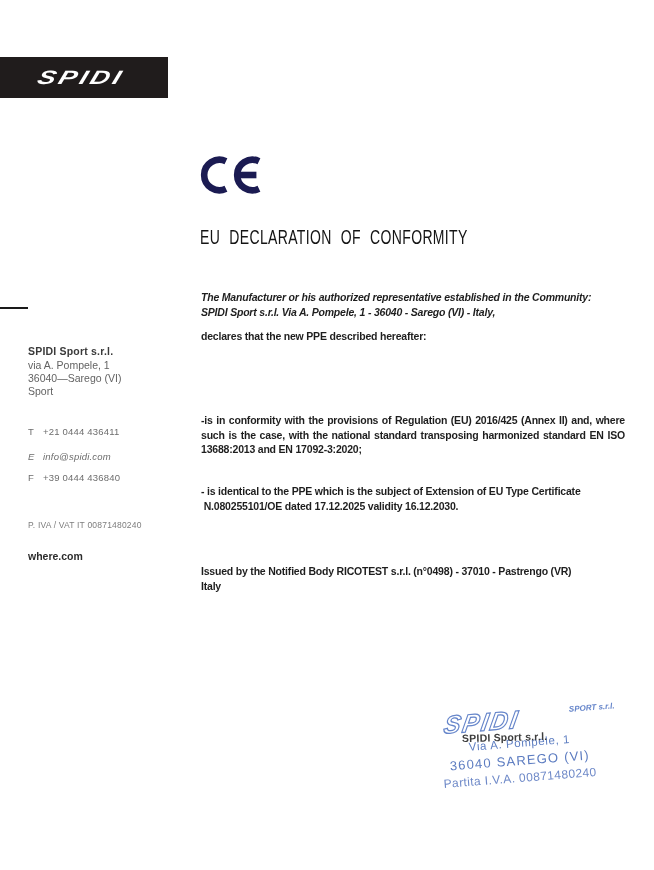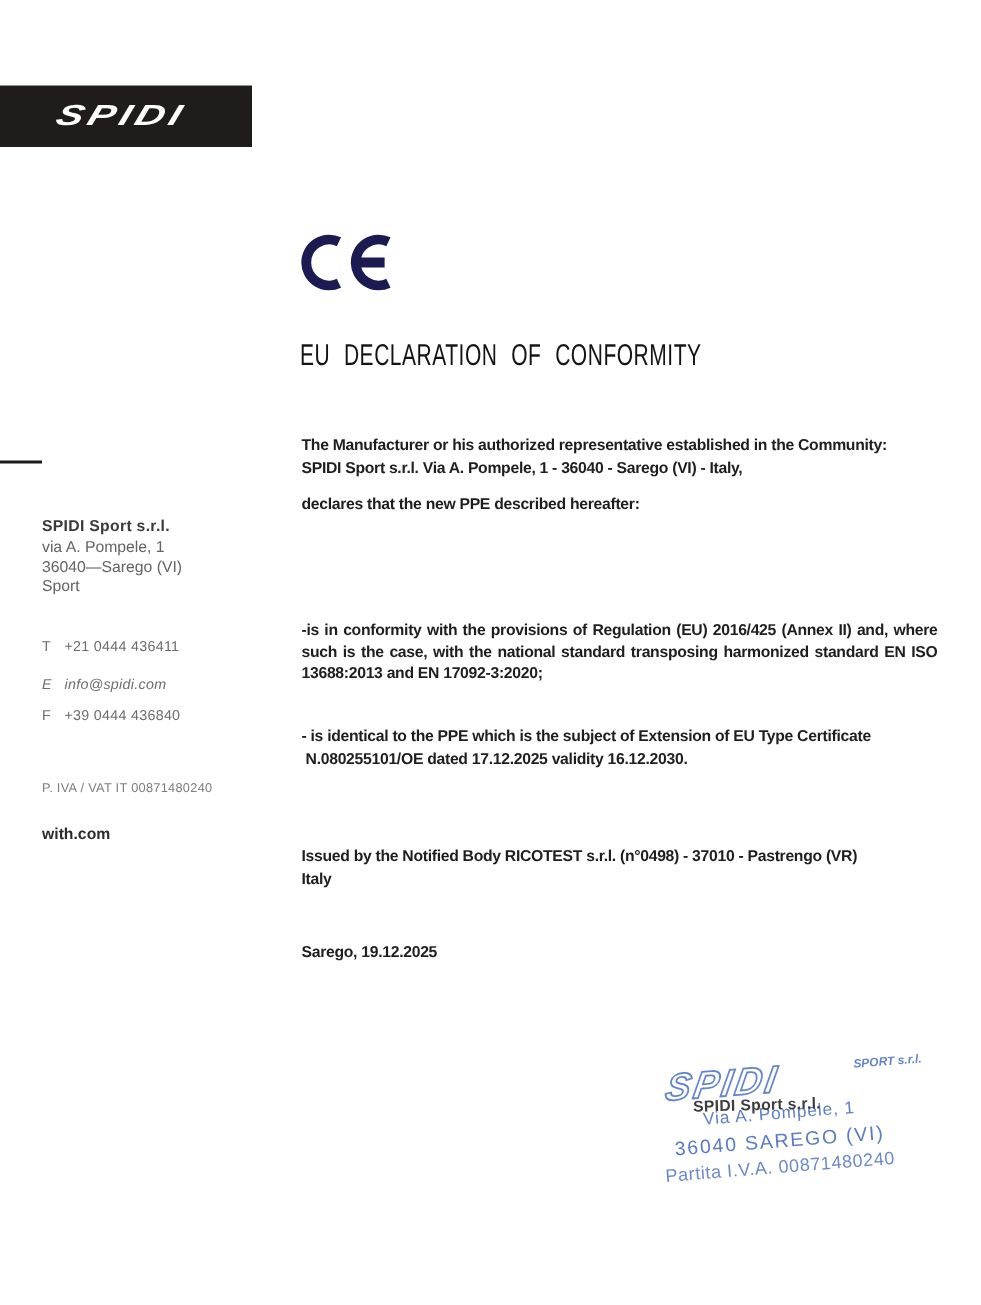--- a/index.html
+++ b/index.html
@@ -71,21 +71,21 @@
     white-space: nowrap;
   }
 
   
   .para {
     position: absolute; left: 201px; width: 424px;
     font-size: 10.5px; font-weight: 700; color: #1e1e1e;
     line-height: 14.5px; letter-spacing: -0.2px;
     white-space: pre-line;
   }
-  .p-intro      { top: 290px; }
+  .p-intro      { top: 290px; font-style: italic; }
   .p-declares   { top: 329px; }
   .p-product    { top: 380px; white-space: nowrap; letter-spacing: -0.4px; }
   .p-conformity { top: 413px; text-align: justify; white-space: normal; }
   .p-identical  { top: 484px; }
   .p-issued     { top: 564px; }
   .p-date       { top: 628px; }
 
   
   .stamp {
     position: absolute; left: 420px; top: 701px;
@@ -139,41 +139,40 @@
     <span class="clabel">T</span><span>+21 0444 436411</span>
   </div>
   <div class="contact contact-e">
     <span class="clabel">E</span><span>info@spidi.com</span>
   </div>
   <div class="contact contact-f">
     <span class="clabel">F</span><span>+39 0444 436840</span>
   </div>
 
   <div class="side-vat">P. IVA / VAT IT 00871480240</div>
-  <div class="side-site">with.com</div>
+  <div class="side-site">where.com</div>
 
   <div class="ce-mark">
     <svg width="63" height="38" viewBox="0 0 67 40" aria-hidden="true">
       <path d="M27.6 5.3 A16.25 16.25 0 1 0 27.6 34.7" fill="none" stroke="#1b1b52" stroke-width="7"></path>
       <path d="M62.7 5.3 A16.25 16.25 0 1 0 62.7 34.7" fill="none" stroke="#1b1b52" stroke-width="7"></path>
       <path d="M40 20 H60" fill="none" stroke="#1b1b52" stroke-width="7"></path>
     </svg>
   </div>
 
   <div class="doc-title">EU DECLARATION OF CONFORMITY</div>
 
   <div class="para p-intro">The Manufacturer or his authorized representative established in the Community:
 SPIDI Sport s.r.l. Via A. Pompele, 1 - 36040 - Sarego (VI) - Italy,</div>
   <div class="para p-declares">declares that the new PPE described hereafter:</div>
   <div class="para p-conformity">-is in conformity with the provisions of Regulation (EU) 2016/425 (Annex II) and, where such is the case, with the national standard transposing harmonized standard EN ISO 13688:2013 and EN 17092-3:2020;</div>
   <div class="para p-identical">- is identical to the PPE which is the subject of Extension of EU Type Certificate
 &nbsp;N.080255101/OE dated 17.12.2025 validity 16.12.2030.</div>
   <div class="para p-issued">Issued by the Notified Body RICOTEST s.r.l. (n°0498) - 37010 - Pastrengo (VR)
 Italy</div>
-  <div class="para p-date">Sarego, 19.12.2025</div>
 
   <div class="stamp">
     <svg class="stamp-logo-svg" width="130" height="30" viewBox="0 0 130 30" aria-hidden="true">
       <text x="8" y="23" font-family="Liberation Sans, sans-serif" font-size="25" font-weight="700" font-style="italic" letter-spacing="2" fill="none" stroke="#6585ca" stroke-width="1.2" transform="skewX(-14)">SPIDI</text>
     </svg>
     <div class="stamp-sport">SPORT s.r.l.</div>
     <div class="stamp-addr">Via A. Pompele, 1</div>
     <div class="stamp-city">36040 SAREGO (VI)</div>
     <div class="stamp-vat">Partita I.V.A. 00871480240</div>
   </div>

